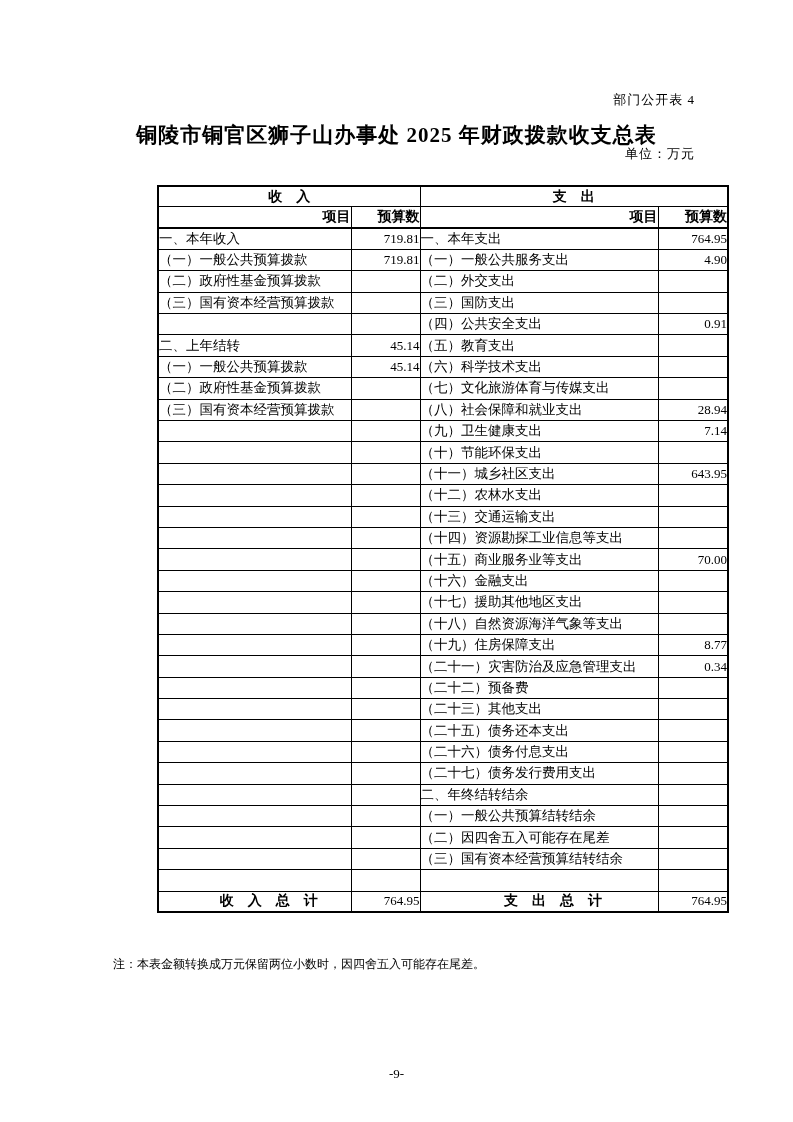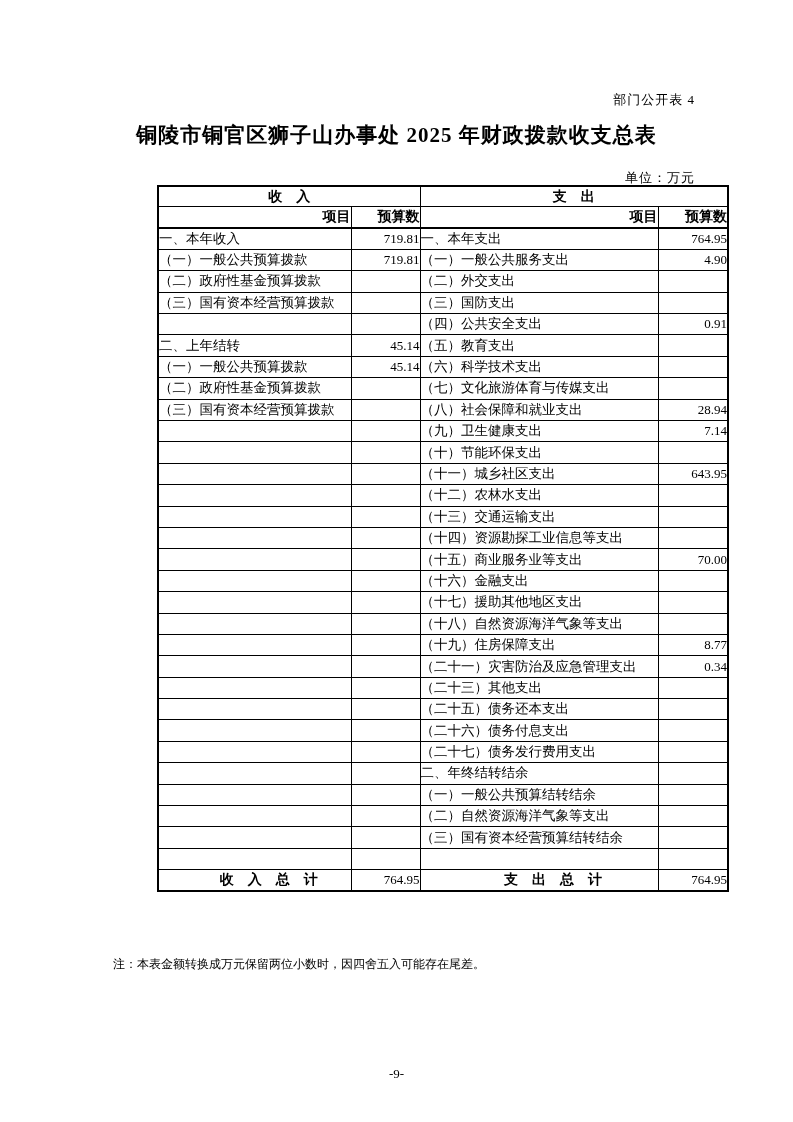--- a/index.html
+++ b/index.html
@@ -27,21 +27,21 @@
     top: 121px;
     left: 0;
     width: 100%;
     text-align: center;
     font-size: 21px;
     font-weight: bold;
     letter-spacing: 1px;
   }
   .unit-label {
     position: absolute;
-    top: 169px;
+    top: 145px;
     right: 98px;
     font-size: 13px;
     letter-spacing: 1px;
     text-align: center;
   }
   table.budget-table {
     position: absolute;
     left: 113px;
     top: 185px;
     width: 570px;
@@ -261,20 +261,26 @@
       </tr>
       <tr>
         <td class="item"></td>
         <td class="value"></td>
         <td class="item">（二十一）灾害防治及应急管理支出</td>
         <td class="value">0.34</td>
       </tr>
       <tr>
         <td class="item"></td>
         <td class="value"></td>
+        <td class="item">（二十二）预备费</td>
+        <td class="value"></td>
+      </tr>
+      <tr>
+        <td class="item"></td>
+        <td class="value"></td>
         <td class="item">（二十三）其他支出</td>
         <td class="value"></td>
       </tr>
       <tr>
         <td class="item"></td>
         <td class="value"></td>
         <td class="item">（二十五）债务还本支出</td>
         <td class="value"></td>
       </tr>
       <tr>
@@ -297,21 +303,21 @@
       </tr>
       <tr>
         <td class="item"></td>
         <td class="value"></td>
         <td class="item">（一）一般公共预算结转结余</td>
         <td class="value"></td>
       </tr>
       <tr>
         <td class="item"></td>
         <td class="value"></td>
-        <td class="item">（二）自然资源海洋气象等支出</td>
+        <td class="item">（二）因四舍五入可能存在尾差</td>
         <td class="value"></td>
       </tr>
       <tr>
         <td class="item"></td>
         <td class="value"></td>
         <td class="item">（三）国有资本经营预算结转结余</td>
         <td class="value"></td>
       </tr>
       <tr>
         <td class="item"></td>

